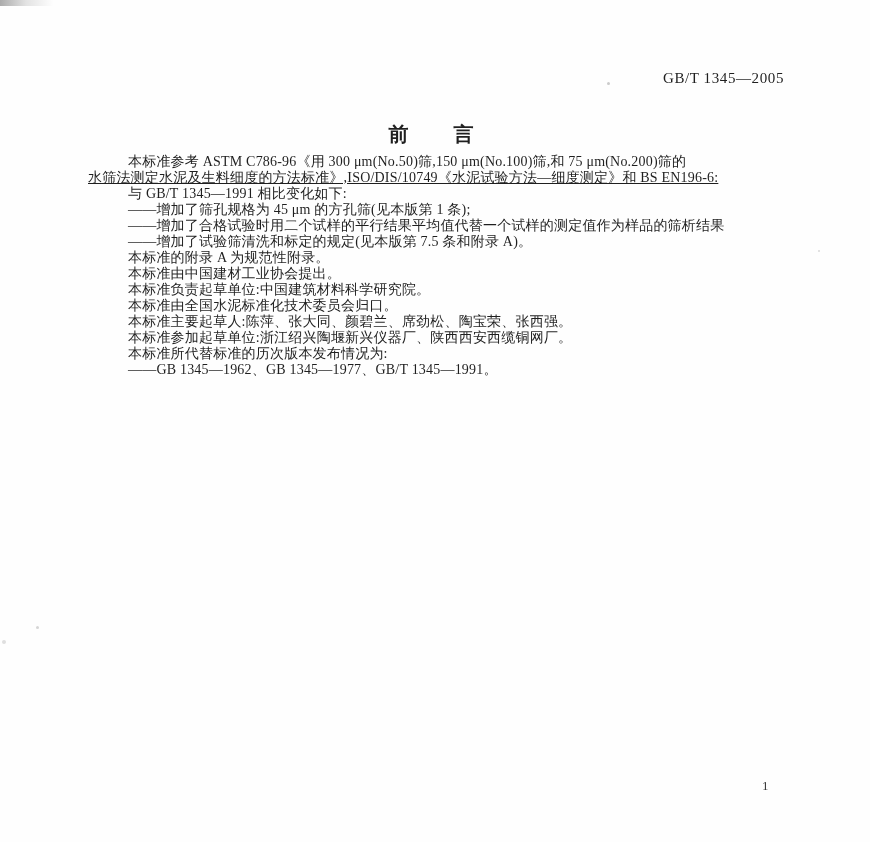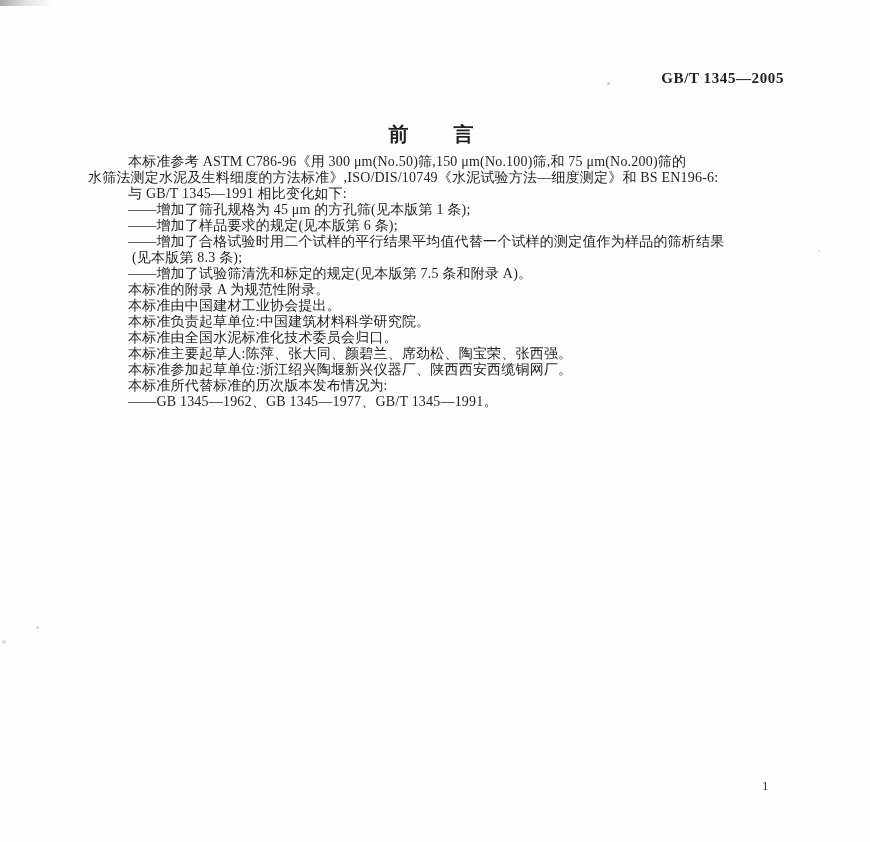--- a/index.html
+++ b/index.html
@@ -14,21 +14,21 @@
     background: #fefefe;
     overflow: hidden;
     font-family: "Liberation Serif", "DejaVu Serif", serif;
     color: #1f1f1f;
   }
   .std-code {
     position: absolute;
     top: 70px;
     right: 86px;
     font-size: 15px;
-    font-weight: bold;
+    font-weight: normal;
     letter-spacing: 0.6px;
     white-space: nowrap;
   }
   .doc-title {
     position: absolute;
     top: 121px;
     left: 0;
     width: 862px; 
     display: flex;
     justify-content: center;
@@ -43,21 +43,21 @@
     width: 715px;
     font-size: 14px;
     letter-spacing: 0.2px;
   }
   .body-text .line {
     height: 16px;
     line-height: 16px;
     white-space: nowrap;
     overflow: visible;
   }
-  .body-text .indent0 { padding-left: 0; }
+  .body-text .indent0 { padding-left: 0; text-decoration: underline; }
   .body-text .indent1 { padding-left: 40px; }
   .body-text .indent2 { padding-left: 44px; }
   .page-num {
     position: absolute;
     left: 762px;
     top: 778px;
     font-size: 13px;
     color: #3a3a3a;
   }
   
@@ -96,23 +96,21 @@
     <span>前</span>
     <span>言</span>
   </div>
 
   <div class="body-text">
 
   <div class="line indent1">本标准参考 ASTM C786-96《用 300 μm(No.50)筛,150 μm(No.100)筛,和 75 μm(No.200)筛的</div>
       <div class="line indent0">水筛法测定水泥及生料细度的方法标准》,ISO/DIS/10749《水泥试验方法—细度测定》和 BS EN196-6:</div>
       <div class="line indent1">与 GB/T 1345—1991 相比变化如下:</div>
       <div class="line indent1">——增加了筛孔规格为 45 μm 的方孔筛(见本版第 1 条);</div>
-      <div class="line indent1">——增加了样品要求的规定(见本版第 6 条);</div>
       <div class="line indent1">——增加了合格试验时用二个试样的平行结果平均值代替一个试样的测定值作为样品的筛析结果</div>
-      <div class="line indent2">(见本版第 8.3 条);</div>
       <div class="line indent1">——增加了试验筛清洗和标定的规定(见本版第 7.5 条和附录 A)。</div>
       <div class="line indent1">本标准的附录 A 为规范性附录。</div>
       <div class="line indent1">本标准由中国建材工业协会提出。</div>
       <div class="line indent1">本标准负责起草单位:中国建筑材料科学研究院。</div>
       <div class="line indent1">本标准由全国水泥标准化技术委员会归口。</div>
       <div class="line indent1">本标准主要起草人:陈萍、张大同、颜碧兰、席劲松、陶宝荣、张西强。</div>
       <div class="line indent1">本标准参加起草单位:浙江绍兴陶堰新兴仪器厂、陕西西安西缆铜网厂。</div>
       <div class="line indent1">本标准所代替标准的历次版本发布情况为:</div>
       <div class="line indent1">——GB 1345—1962、GB 1345—1977、GB/T 1345—1991。</div>
     </div>

